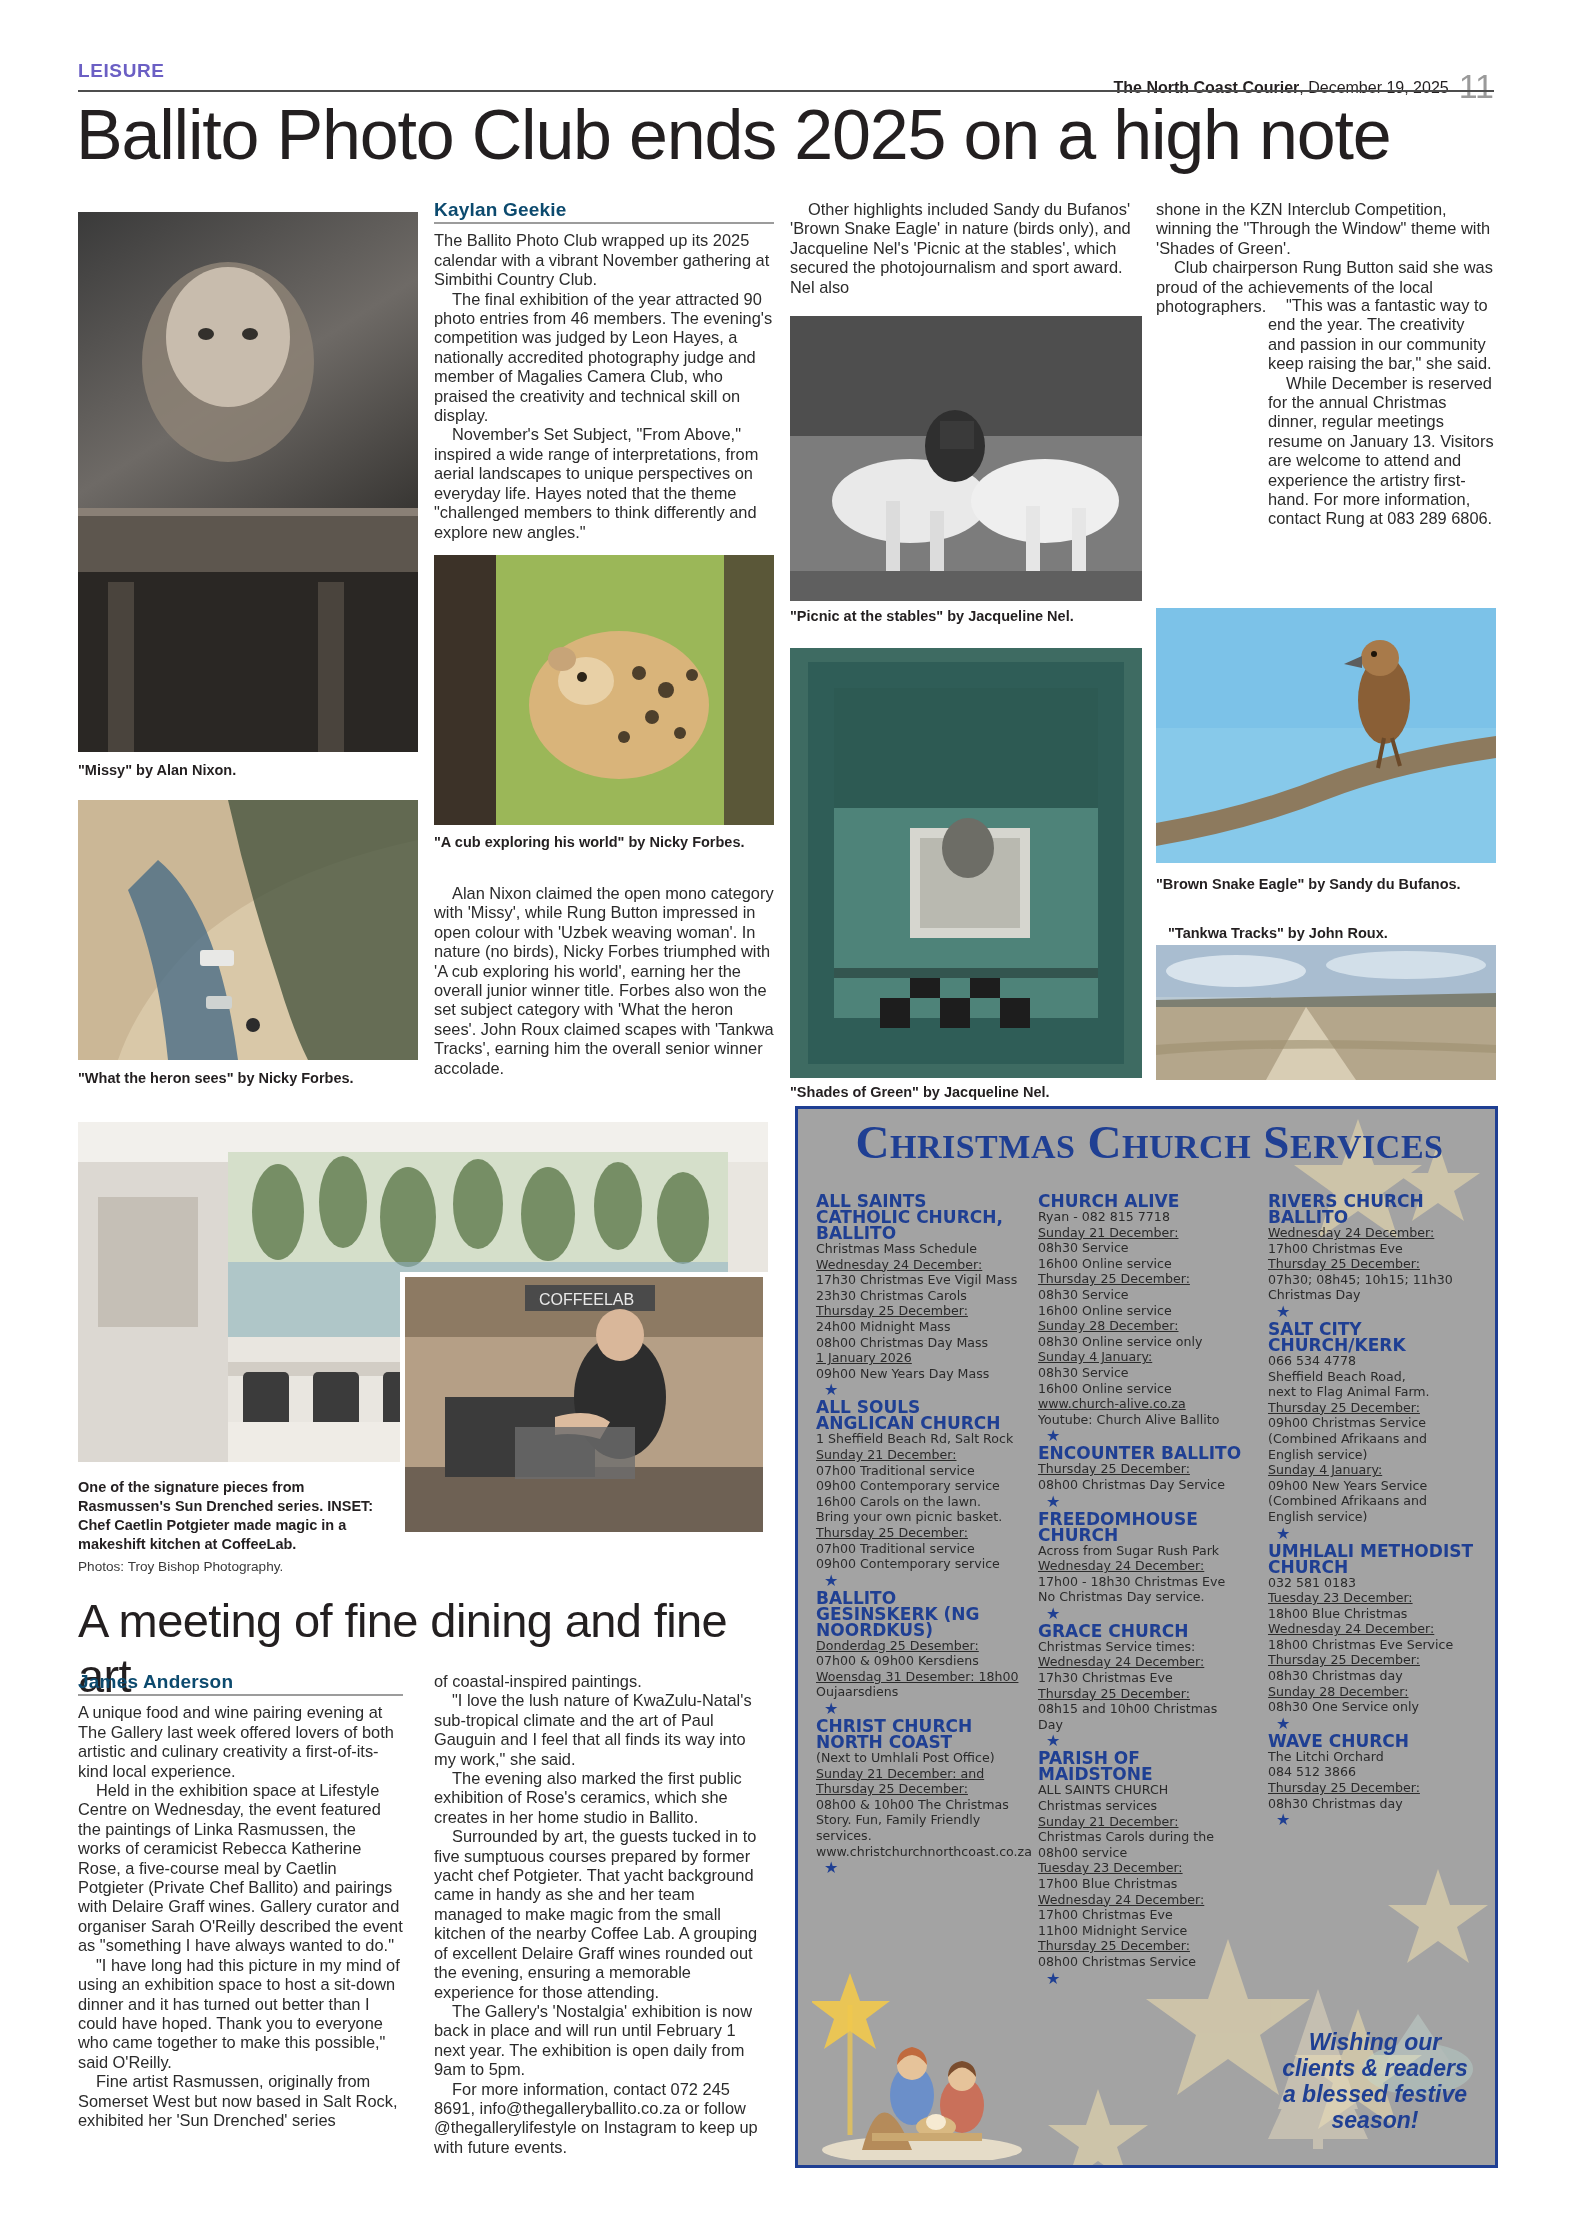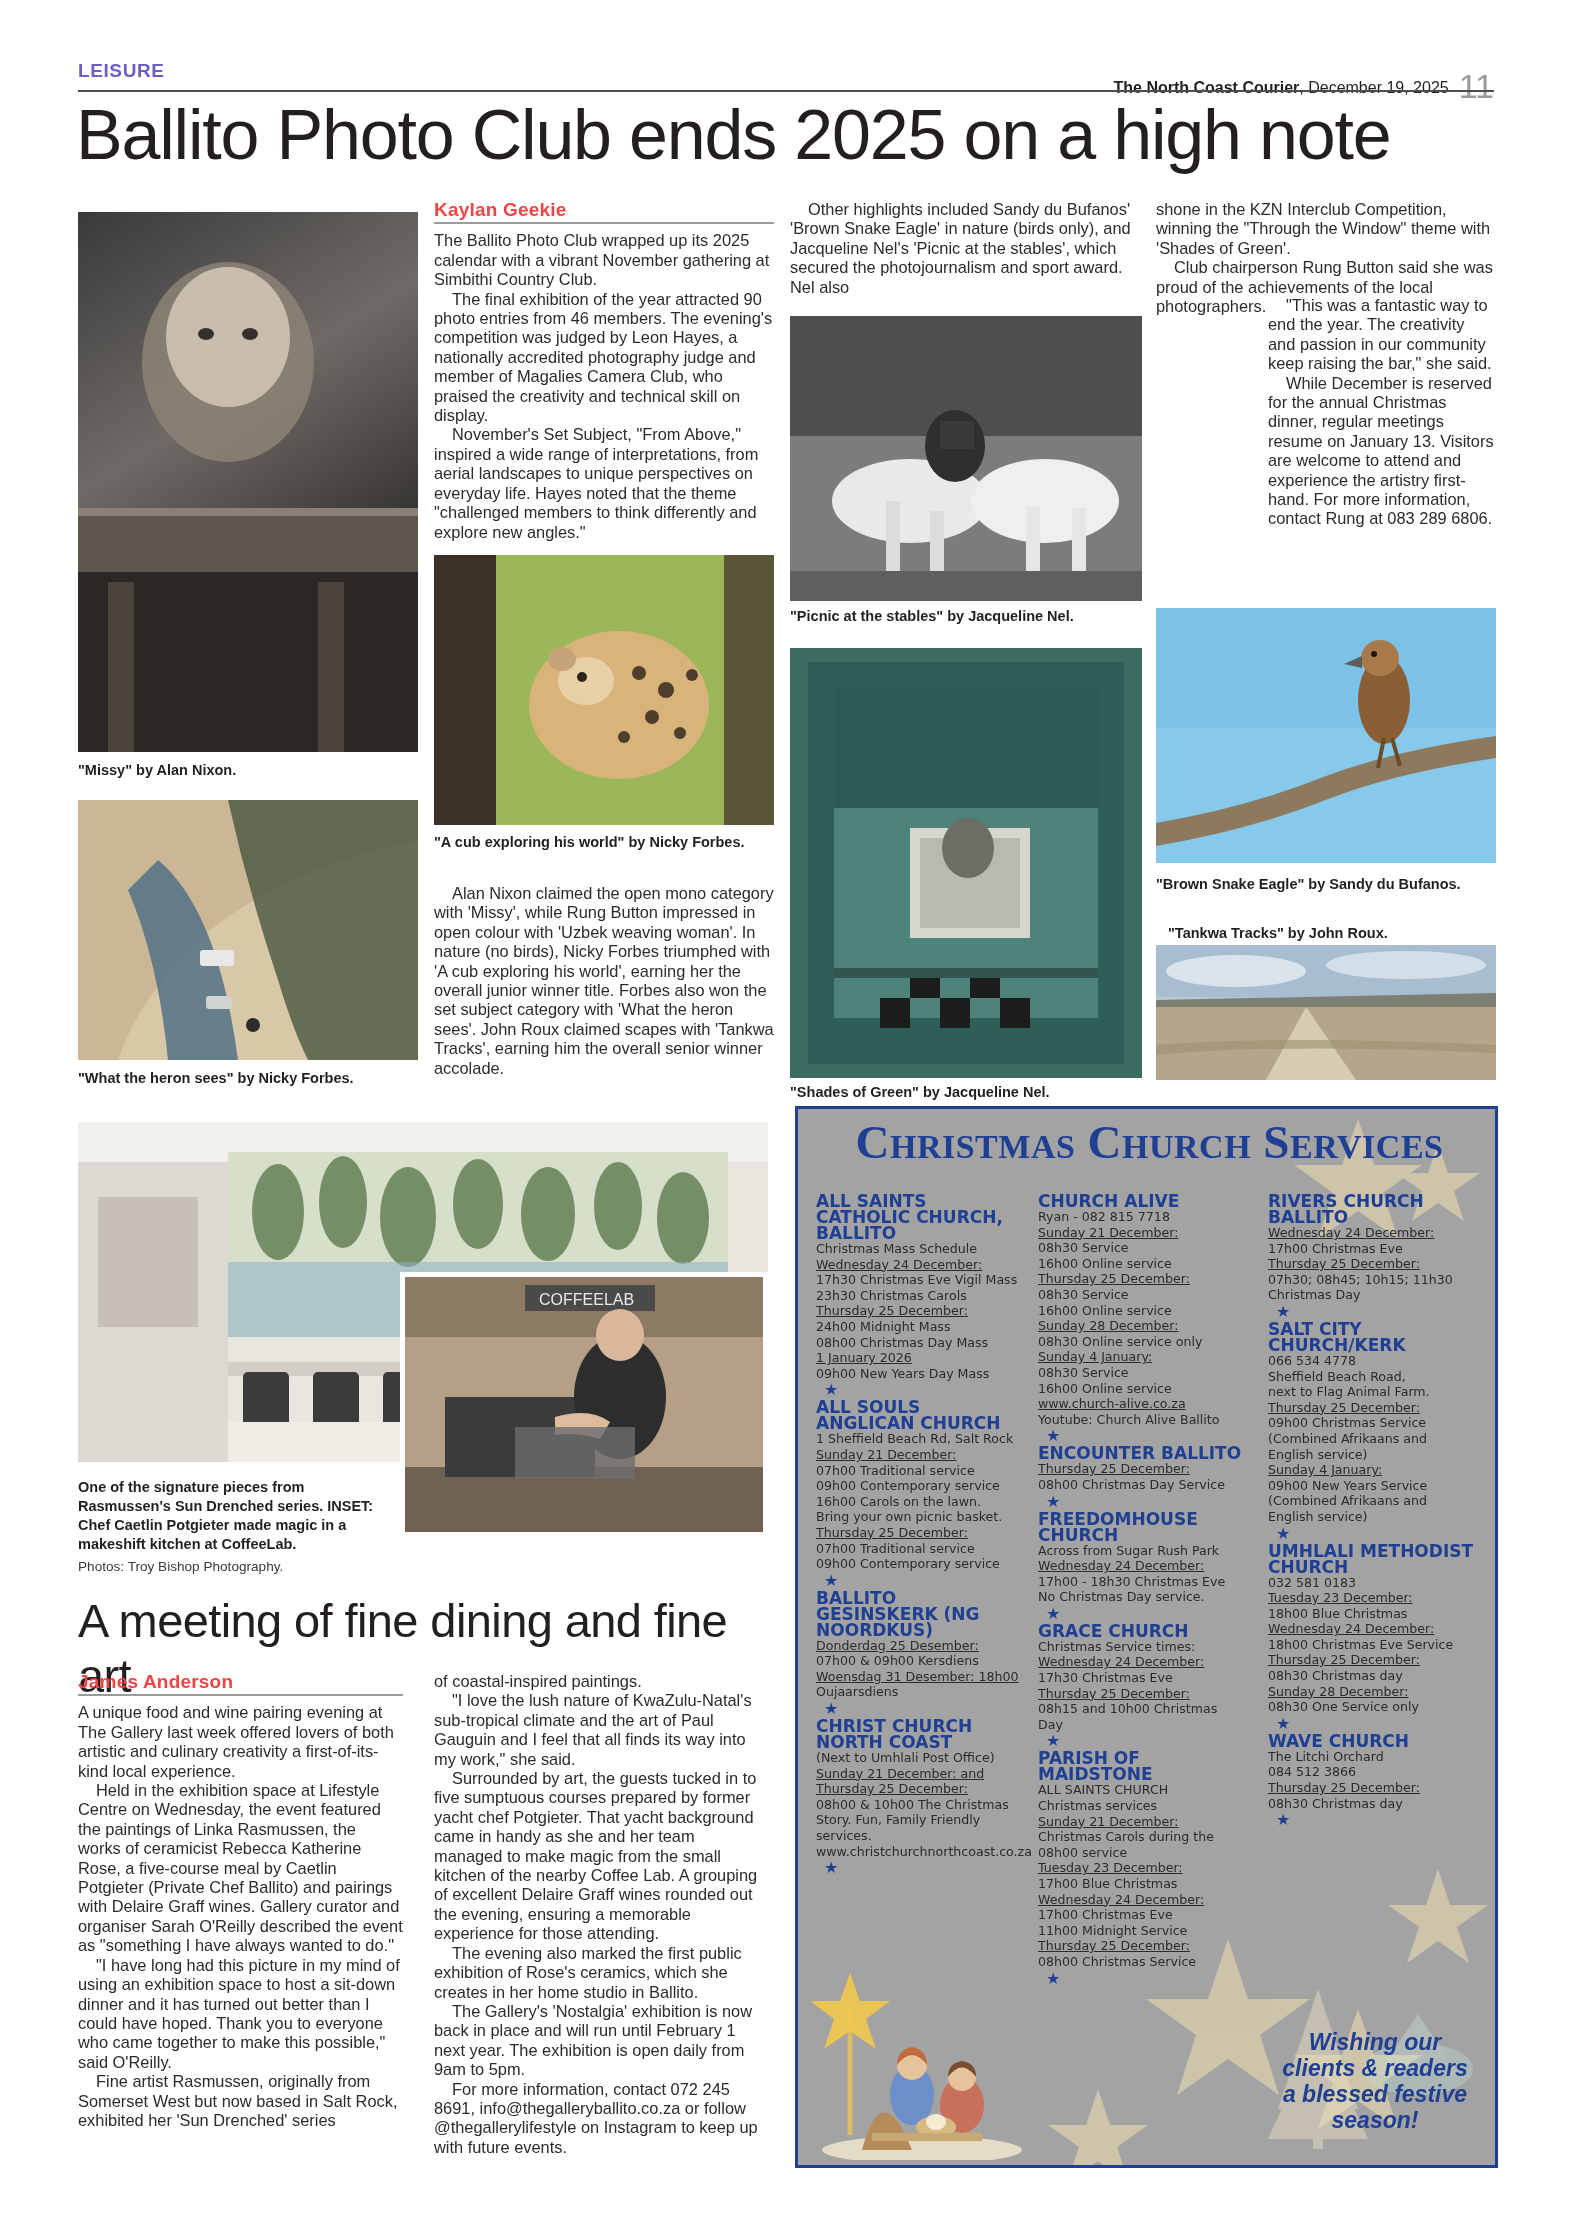--- a/index.html
+++ b/index.html
@@ -40,21 +40,21 @@
     font-size:70px; font-weight:400; line-height:1.02; color:#231f20;
     letter-spacing:-1.2px;
   }
 
   
   .body-col { font-size:16.4px; line-height:19.4px; color:#2b2b2b; text-align:left; }
   .body-col p { margin:0; }
   .body-col p.ind { text-indent:18px; }
   .byline {
     font-family:"Liberation Sans Narrow","Liberation Sans",sans-serif;
-    font-size:19px; color:#ef4444; font-weight:600; letter-spacing:.2px;
+    font-size:19px; color:#0c4a6e; font-weight:600; letter-spacing:.2px;
     border-bottom:2px solid #9c9c9c; padding-bottom:3px; margin-bottom:7px;
   }
   .caption {
     font-size:14.5px; font-weight:bold; color:#231f20; line-height:17px;
   }
   .caption.small-note { font-weight:normal; font-size:13.6px; color:#3a3a3a; }
 
   
   .photo { position:absolute; background:#d946ef; overflow:hidden; }
 
@@ -316,22 +316,22 @@
     <div class="byline">James Anderson</div>
     <p>A unique food and wine pairing evening at The Gallery last week offered lovers of both artistic and culinary creativity a first-of-its-kind local experience.</p>
     <p class="ind">Held in the exhibition space at Lifestyle Centre on Wednesday, the event featured the paintings of Linka Rasmussen, the works of ceramicist Rebecca Katherine Rose, a five-course meal by Caetlin Potgieter (Private Chef Ballito) and pairings with Delaire Graff wines. Gallery curator and organiser Sarah O'Reilly described the event as "something I have always wanted to do."</p>
     <p class="ind">"I have long had this picture in my mind of using an exhibition space to host a sit-down dinner and it has turned out better than I could have hoped. Thank you to everyone who came together to make this possible," said O'Reilly.</p>
     <p class="ind">Fine artist Rasmussen, originally from Somerset West but now based in Salt Rock, exhibited her 'Sun Drenched' series</p>
   </div>
 
   <div class="body-col" style="position:absolute; left:434px; top:1672px; width:330px;">
     <p>of coastal-inspired paintings.</p>
     <p class="ind">"I love the lush nature of KwaZulu-Natal's sub-tropical climate and the art of Paul Gauguin and I feel that all finds its way into my work," she said.</p>
+    <p class="ind">The evening also marked the first public exhibition of Rose's ceramics, which she creates in her home studio in Ballito.</p>
     <p class="ind">Surrounded by art, the guests tucked in to five sumptuous courses prepared by former yacht chef Potgieter. That yacht background came in handy as she and her team managed to make magic from the small kitchen of the nearby Coffee Lab. A grouping of excellent Delaire Graff wines rounded out the evening, ensuring a memorable experience for those attending.</p>
-    <p class="ind">The evening also marked the first public exhibition of Rose's ceramics, which she creates in her home studio in Ballito.</p>
     <p class="ind">The Gallery's 'Nostalgia' exhibition is now back in place and will run until February 1 next year. The exhibition is open daily from 9am to 5pm.</p>
     <p class="ind">For more information, contact 072 245 8691, info@thegalleryballito.co.za or follow @thegallerylifestyle on Instagram to keep up with future events.</p>
   </div>
 
   <div class="church-box">
     <svg class="deco" width="703" height="1062" viewBox="0 0 703 1062" style="left:0;top:0;">
       <g fill="#f0dfae" opacity=".55">
         <polygon points="560,10 576,56 624,56 585,84 600,130 560,102 520,130 535,84 496,56 544,56"></polygon>
         <polygon points="640,34 650,64 682,64 656,82 666,112 640,94 614,112 624,82 598,64 630,64"></polygon>
         <polygon points="430,830 450,890 512,890 462,926 481,986 430,950 379,986 398,926 348,890 410,890"></polygon>

